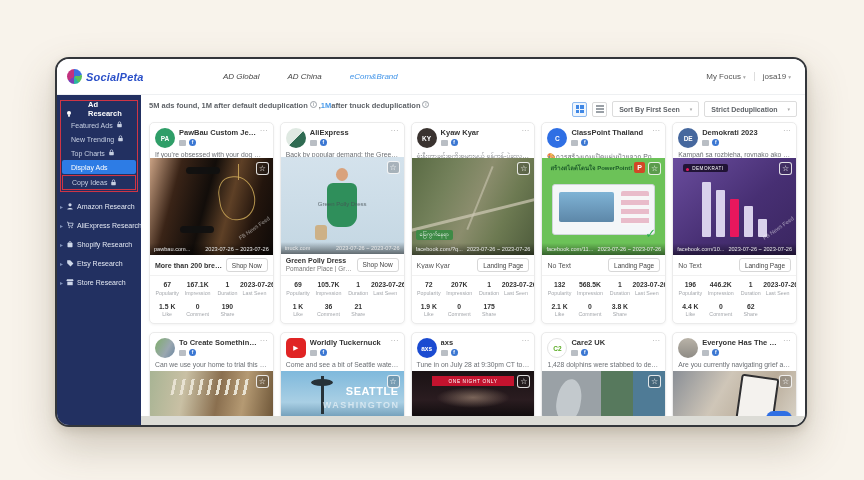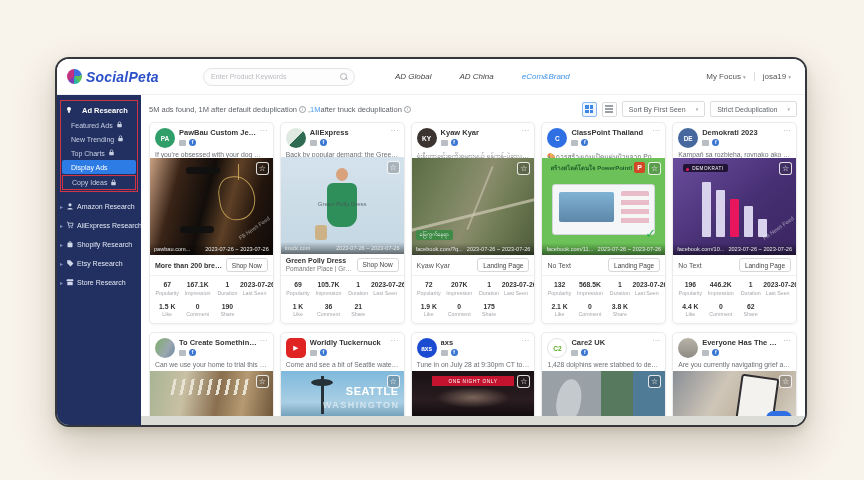--- a/index.html
+++ b/index.html
@@ -14,21 +14,21 @@
     background:#fff; border:2px solid #33363b; border-radius:14px;
     box-shadow:0 18px 40px rgba(90,75,50,.28), 0 4px 10px rgba(90,75,50,.15);
     overflow:hidden; display:flex; flex-direction:column;
   }
   
   .topbar{ height:36px; min-height:36px; display:flex; align-items:center;
     padding:0 14px 0 10px; border-bottom:1px solid #eef0f2; background:#fff; }
   .logo{ display:flex; align-items:center; gap:4px; width:116px; cursor:pointer;}
   .logo-pie{ width:15px; height:15px; border-radius:50%;
     background:conic-gradient(#3b6fe0 0 22%, #58c05c 22% 40%, #2bb5a0 40% 52%, #7a3fb5 52% 66%, #c2317e 66% 100%); }
-  .logo-text{ font-size:14px; font-weight:bold; font-style:italic; color:#2b50c8; letter-spacing:.2px;}
+  .logo-text{ font-size:11px; font-weight:bold; font-style:italic; color:#2b50c8; letter-spacing:.2px;}
   .searchbox{ margin-left:20px; width:152px; height:18px; border:1px solid #e3e3e3;
     border-radius:9px; background:#fdfdfd; display:flex; align-items:center; padding:0 7px; gap:4px;}
   .searchbox input{ border:none; outline:none; background:transparent; font-size:7px; color:#555; width:100%;
     font-family:"Liberation Sans","DejaVu Sans",sans-serif;}
   .searchbox input::placeholder{ color:#b9bcc0; }
   .mag{ width:7px; height:7px; position:relative; flex-shrink:0;}
   .mag::before{ content:""; position:absolute; left:0; top:0; width:5px; height:5px;
     border:1px solid #b0b3b8; border-radius:50%;}
   .mag::after{ content:""; position:absolute; left:4.5px; top:4.5px; width:2.6px; height:1px;
     background:#b0b3b8; transform:rotate(45deg);}
@@ -36,33 +36,33 @@
   .navitem{ cursor:pointer; white-space:nowrap;font-style:italic;}
   .navitem.active{ color:#3f93e8;text-align:right;}
   .top-right{ margin-left:auto; display:flex; align-items:center; gap:8px; font-size:8px; color:#555;}
   .tr-item{ display:flex; align-items:center; gap:2px; cursor:pointer; white-space:nowrap;}
   .caret{ color:#a7a7a7; font-size:5.5px;}
   .vdiv{ width:1px; height:9px; background:#ddd;}
   
   .main{ flex:1; display:flex; min-height:0;}
   .sidebar{ width:84px; background:#223061; padding-top:3px; flex-shrink:0; overflow:hidden;}
   .sb-group{ margin:2px 3px 5px; border:1px solid #cf3545; padding:1px;}
-  .sb-header{ display:flex; align-items:center; gap:9px; height:16px; padding:0 3px;
+  .sb-header{ display:flex; align-items:flex-end; gap:15px; height:16px; padding:0 3px;
     color:#fff; font-size:7.5px; font-weight:bold; cursor:pointer;}
   .sb-item{ display:flex; align-items:center; gap:3px; height:14px; padding:0 3px 0 9px;
     color:#c6cfe2; font-size:7px; cursor:pointer; white-space:nowrap;}
   .sb-item.active{ background:#2d7ce5; color:#fff; border-radius:2px;}
   .sb-item.boxed{ border:1px solid #cf3545; margin-top:1px; height:15px;}
   .sb-section{ display:flex; align-items:center; gap:3px; height:19px; padding:0 2px 0 3px;
     color:#e2e7f2; font-size:7px; cursor:pointer; white-space:nowrap;}
   .chev{ color:#7f90b8; font-size:6px;}
   .sb-ico{ flex-shrink:0;}
   .content{ flex:1; position:relative; padding:6px 8px 0; min-width:0; background:#fff; overflow:hidden;}
   
-  .resultsbar{ display:flex; align-items:center; height:16px; font-size:7.5px; color:#5f6368;}
+  .resultsbar{ display:flex; align-items:flex-start; height:16px; font-size:7.5px; color:#5f6368;font-weight:bold;}
   .info-i{ display:inline-flex; width:7px; height:7px; border:1px solid #9aa0a6; border-radius:50%;
     font-size:4.6px; align-items:center; justify-content:center; color:#9aa0a6; margin:0 2px; flex-shrink:0;}
   .link{ color:#4a9bea; cursor:pointer;}
   .rb-right{ margin-left:auto; display:flex; align-items:center; gap:5px;}
   .viewbtn{ width:15px; height:15px; border:1px solid #dadada; border-radius:2px;
     display:flex; align-items:center; justify-content:center; cursor:pointer; background:#fff;}
   .viewbtn.active{ border-color:#8db9ef; background:#eef5fd;}
   .grid-glyph{ width:8px; height:8px; display:grid; grid-template-columns:1fr 1fr; gap:1px;}
   .grid-glyph div{ background:#3f87e5;}
   .list-glyph{ display:flex; flex-direction:column; gap:1.5px;}
@@ -194,24 +194,20 @@
 </head>
 <body>
 
 <div class="window">
 
   <div class="topbar">
     <div class="logo">
       <div class="logo-pie"></div>
       <div class="logo-text">SocialPeta</div>
     </div>
-    <div class="searchbox">
-      <input type="text" placeholder="Enter Product Keywords" style="">
-      <span class="mag"></span>
-    </div>
     <div class="nav">
         <div class="navitem">AD Global</div>
         <div class="navitem">AD China</div>
         <div class="navitem active">eCom&amp;Brand</div>
       </div>
     <div class="top-right">
       <div class="tr-item">
         <span>My Focus</span>
         <span class="caret">▾</span>
       </div>

